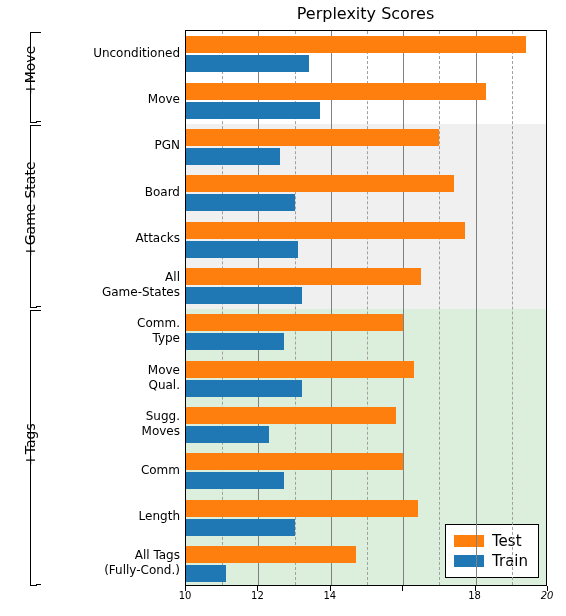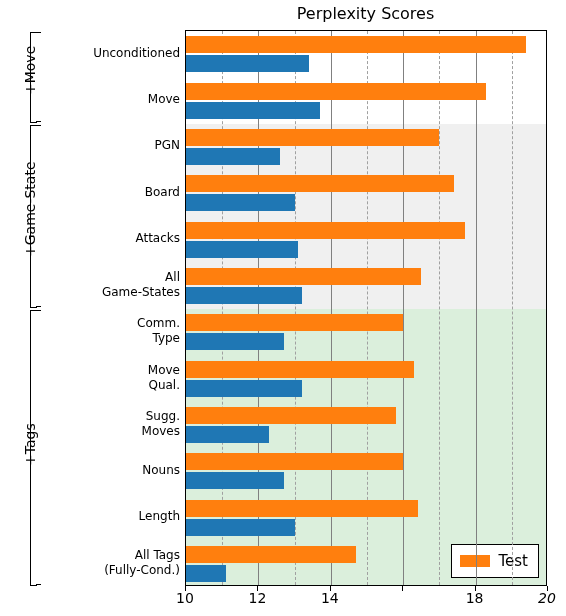--- a/index.html
+++ b/index.html
@@ -60,21 +60,21 @@
     right: 386px;   
     text-align: right;
     font-size: 12px;
     line-height: 15px;
     color: #000;
     white-space: pre;
   }
   .xtick-label {
     position: absolute;
     top: 590px;
-    font-size: 14px;
+    font-size: 10px;
     color: #000;
     transform: translateX(-50%);
   }
   .tickmark {
     position: absolute;
     width: 0;
     height: 5px;
     border-left: 1.5px solid #000;
     top: 586px;
   }
@@ -131,20 +131,24 @@
   <div class="title">Perplexity Scores</div>
 
   <div class="plot" id="plot">
       <div class="bgband band-green" style="top: 278px; height: 278px;"></div>
       <div class="bgband band-gray" style="top: 92.6667px; height: 185.333px;"></div>
 
     <div class="legend">
       <div class="legend-row">
         <div class="legend-swatch test"></div>
         <span>Test</span>
+      </div>
+      <div class="legend-row">
+        <div class="legend-swatch train"></div>
+        <span>Train</span>
       </div>
     </div>
   <div class="grid-major" style="left: 72.4px;"></div>
       <div class="grid-major" style="left: 144.8px;"></div>
       <div class="grid-major" style="left: 217.2px;"></div>
       <div class="grid-major" style="left: 289.6px;"></div>
       <div class="grid-minor" style="left: 36.2px;"></div>
       <div class="grid-minor" style="left: 108.6px;"></div>
       <div class="grid-minor" style="left: 181px;"></div>
       <div class="grid-minor" style="left: 253.4px;"></div>
@@ -181,21 +185,21 @@
     <div class="ytick-label" style="top: 184.667px;">Board</div>
     <div class="ytick-label" style="top: 231px;">Attacks</div>
     <div class="ytick-label" style="top: 316.167px;">Comm.
 Type</div>
     <div class="ytick-label" style="top: 269.833px;">All
 Game-States</div>
     <div class="ytick-label" style="top: 362.5px;">Move
 Qual.</div>
     <div class="ytick-label" style="top: 408.833px;">Sugg.
 Moves</div>
-    <div class="ytick-label" style="top: 462.667px;">Nouns</div>
+    <div class="ytick-label" style="top: 462.667px;">Comm</div>
     <div class="ytick-label" style="top: 509px;">Length</div>
     <div class="ytick-label" style="top: 547.833px;">All Tags
 (Fully-Cond.)</div>
     <div class="xtick-label" style="left: 185px;">10</div>
     <div class="tickmark" style="left: 185px;"></div>
     <div class="xtick-label" style="left: 257.4px;">12</div>
     <div class="tickmark" style="left: 257.4px;"></div>
     <div class="xtick-label" style="left: 329.8px;">14</div>
     <div class="tickmark" style="left: 329.8px;"></div>
     <div class="xtick-label" style="left: 410px; margin-top: 39px;">16</div>

